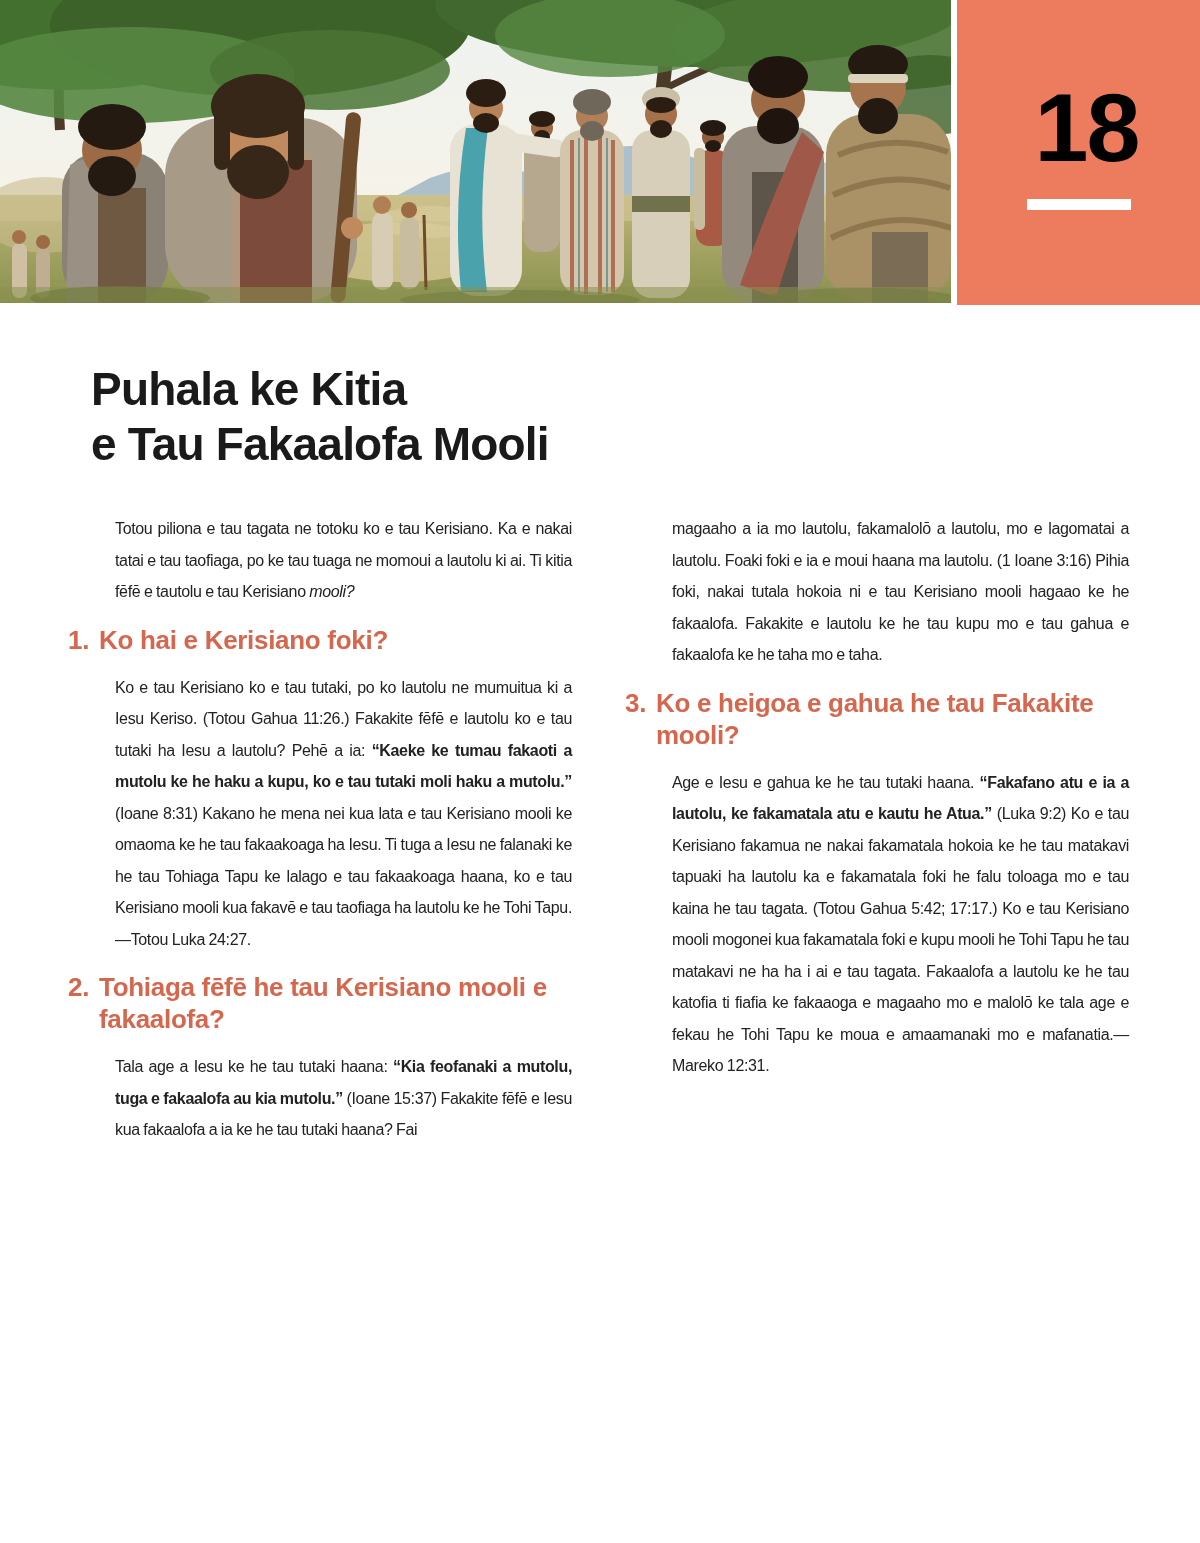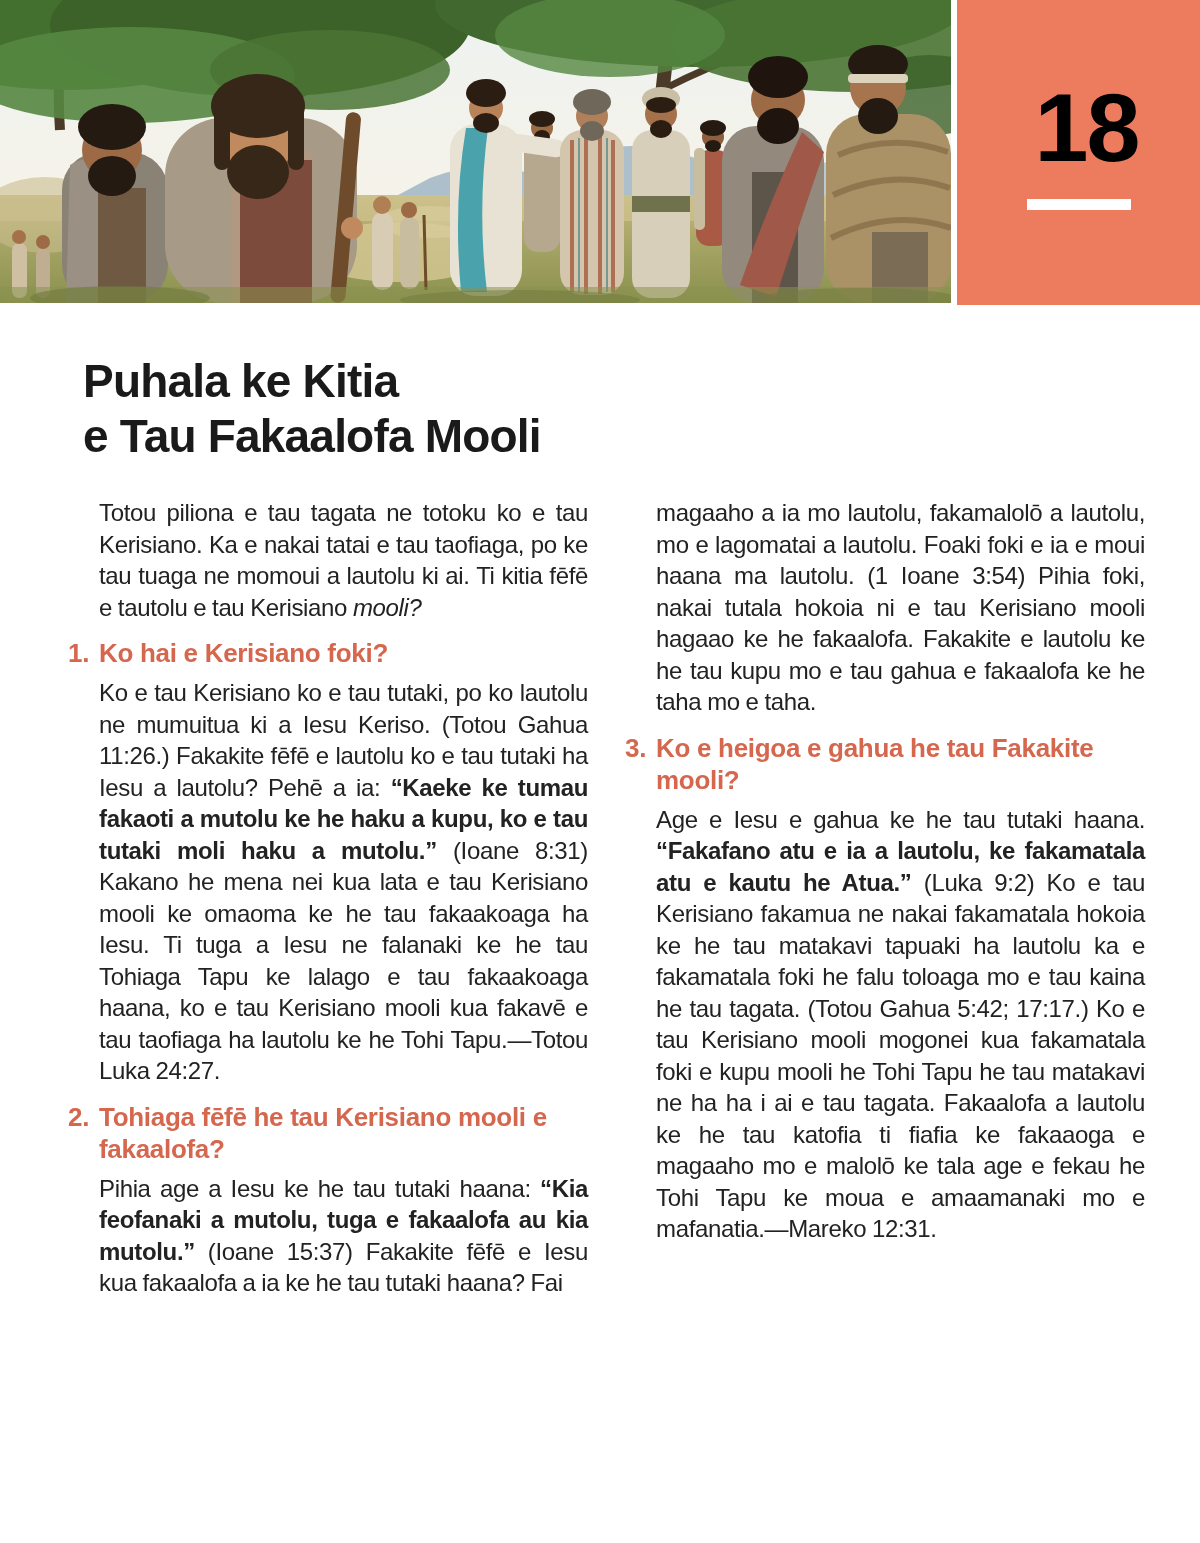--- a/index.html
+++ b/index.html
@@ -12,22 +12,22 @@
   .chapter-num{position:absolute;left:8px;top:78px;width:100%;text-align:center;
                font-size:97px;line-height:100px;font-weight:700;color:#000000;letter-spacing:-2px;}
   .chapter-bar{position:absolute;left:50%;top:199px;transform:translateX(-50%);
                width:104px;height:11px;background:#ffffff;}
   
   .title{position:absolute;left:75px;top:346px;font-weight:700;color:#1a1a1a;
          font-size:46px;line-height:55px;letter-spacing:-0.8px;}
   
   .content{position:absolute;left:68px;top:497px;width:1077px;display:flex;gap:37px;}
   .col{width:520px;}
-  .body-para{margin:0;padding-left:31px;text-align:justify;
-             font-size:24px;line-height:31.5px;letter-spacing:-0.35px;word-spacing:-0.5px;color:#222;}
+  .body-para{margin:16px;padding-left:31px;text-align:justify;
+             font-size:16px;line-height:31.5px;letter-spacing:-0.35px;word-spacing:-0.5px;color:#222;}
   .body-para .b{font-weight:700;}
   .body-para .i{font-style:italic;}
   .section-heading{display:flex;margin:14px 0 8px 0;font-weight:700;
                    font-size:26px;line-height:32px;color:#D5674E;letter-spacing:-0.3px;}
   .sec-num{flex:none;width:31px;}
   .sec-title{flex:1;}
 </style>
 </head>
 <body>
 
@@ -181,45 +181,45 @@
       <ellipse cx="520" cy="300" rx="120" ry="10" fill="#6f7a3e" opacity="0.5"></ellipse>
       <ellipse cx="860" cy="299" rx="100" ry="11" fill="#6f7a3e" opacity="0.5"></ellipse>
     </svg>
   </div>
 
   <div class="chapter-block">
     <div class="chapter-num">18</div>
     <div class="chapter-bar"></div>
   </div>
 
-  <h1 class="title" style="margin:8px">
+  <h1 class="title" style="margin:16px">
     <span style="display:block">Puhala ke Kitia</span>
     <span style="display:block">e Tau Fakaalofa Mooli</span>
   </h1>
 
   <div class="content">
     <div class="col">
         <p class="body-para"><span>Totou piliona e tau tagata ne totoku ko e tau Kerisiano. Ka e nakai tatai e tau taofiaga, po ke tau tuaga ne momoui a lautolu ki ai. Ti kitia fēfē e tautolu e tau Kerisiano </span><span class="i">mooli?</span></p>
         <div>
           <div class="section-heading">
             <span class="sec-num">1.</span>
             <span class="sec-title">Ko hai e Kerisiano foki?</span>
           </div>
           <p class="body-para"><span>Ko e tau Kerisiano ko e tau tutaki, po ko lautolu ne mumuitua ki a Iesu Keriso. (Totou Gahua 11:26.) Fakakite fēfē e lautolu ko e tau tutaki ha Iesu a lautolu? Pehē a ia: </span><span class="b">“Kaeke ke tumau fakaoti a mutolu ke he haku a kupu, ko e tau tutaki moli haku a mutolu.”</span><span> (Ioane 8:31) Kakano he mena nei kua lata e tau Kerisiano mooli ke omaoma ke he tau fakaakoaga ha Iesu. Ti tuga a Iesu ne falanaki ke he tau Tohiaga Tapu ke lalago e tau fakaakoaga haana, ko e tau Kerisiano mooli kua fakavē e tau taofiaga ha lautolu ke he Tohi Tapu.—Totou Luka 24:27.</span></p>
         </div>
         <div>
           <div class="section-heading">
             <span class="sec-num">2.</span>
             <span class="sec-title">Tohiaga fēfē he tau Kerisiano mooli e fakaalofa?</span>
           </div>
-          <p class="body-para"><span>Pihia age a Iesu ke he tau tutaki haana: </span><span class="b">“Kia feofanaki a mutolu, tuga e fakaalofa au kia mutolu.”</span><span> (Ioane 15:37) Fakakite fēfē e Iesu kua fakaalofa a ia ke he tau tutaki haana? Fai</span></p>
+          <p class="body-para"><span>Tala age a Iesu ke he tau tutaki haana: </span><span class="b">“Kia feofanaki a mutolu, tuga e fakaalofa au kia mutolu.”</span><span> (Ioane 15:37) Fakakite fēfē e Iesu kua fakaalofa a ia ke he tau tutaki haana? Fai</span></p>
         </div>
       </div>
     <div class="col">
-        <p class="body-para"><span>magaaho a ia mo lautolu, fakamalolō a lautolu, mo e lagomatai a lautolu. Foaki foki e ia e moui haana ma lautolu. (1 Ioane 3:54) Pihia foki, nakai tutala hokoia ni e tau Kerisiano mooli hagaao ke he fakaalofa. Fakakite e lautolu ke he tau kupu mo e tau gahua e fakaalofa ke he taha mo e taha.</span></p>
+        <p class="body-para"><span>magaaho a ia mo lautolu, fakamalolō a lautolu, mo e lagomatai a lautolu. Foaki foki e ia e moui haana ma lautolu. (1 Ioane 3:16) Pihia foki, nakai tutala hokoia ni e tau Kerisiano mooli hagaao ke he fakaalofa. Fakakite e lautolu ke he tau kupu mo e tau gahua e fakaalofa ke he taha mo e taha.</span></p>
         <div>
           <div class="section-heading">
             <span class="sec-num">3.</span>
             <span class="sec-title">Ko e heigoa e gahua he tau Fakakite mooli?</span>
           </div>
           <p class="body-para"><span>Age e Iesu e gahua ke he tau tutaki haana. </span><span class="b">“Fakafano atu e ia a lautolu, ke fakamatala atu e kautu he Atua.”</span><span> (Luka 9:2) Ko e tau Kerisiano fakamua ne nakai fakamatala hokoia ke he tau matakavi tapuaki ha lautolu ka e fakamatala foki he falu toloaga mo e tau kaina he tau tagata. (Totou Gahua 5:42; 17:17.) Ko e tau Kerisiano mooli mogonei kua fakamatala foki e kupu mooli he Tohi Tapu he tau matakavi ne ha ha i ai e tau tagata. Fakaalofa a lautolu ke he tau katofia ti fiafia ke fakaaoga e magaaho mo e malolō ke tala age e fekau he Tohi Tapu ke moua e amaamanaki mo e mafanatia.—Mareko 12:31.</span></p>
         </div>
       </div>
   </div>
 

